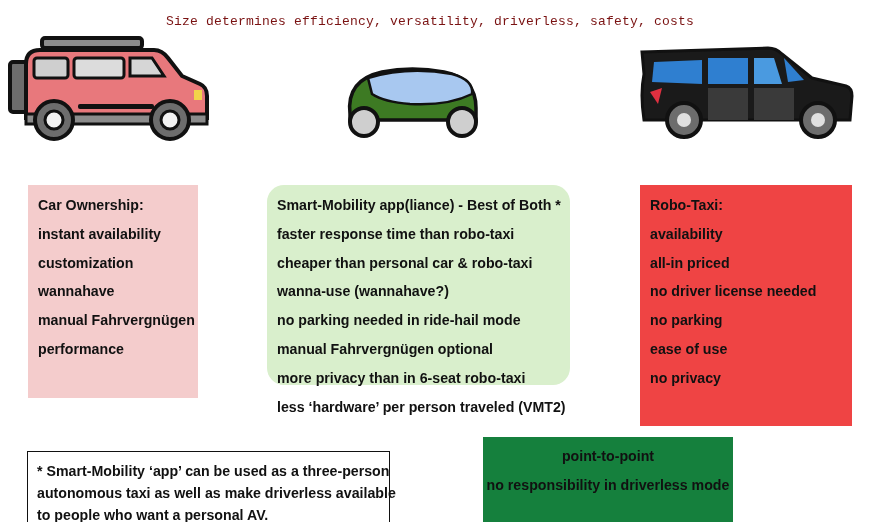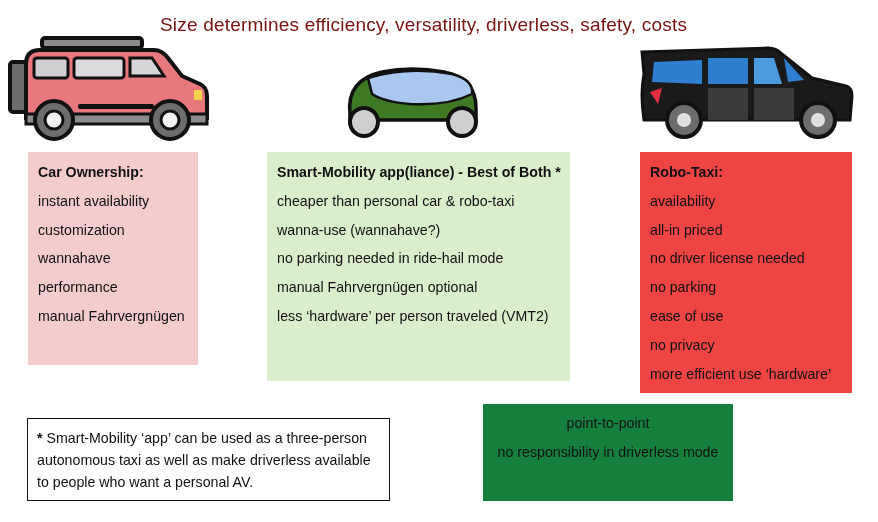--- a/index.html
+++ b/index.html
@@ -1,29 +1,29 @@
 <!DOCTYPE html>
 <html><head>
 <meta charset="utf-8">
 <style>
   html, body { margin:0; padding:0; }
   body { width:878px; height:522px; background:#ffffff; position:relative; overflow:hidden;
          font-family: "Liberation Sans", "DejaVu Sans", sans-serif; color:#111; }
-  .title { position:absolute; left:160px; top:14px; width:540px; text-align:left;
-           font-family:Liberation Sans, sans-serif; font-size:19px; color:#7a1212; letter-spacing:0.2px; }
+  .title { position:absolute; left:160px; top:14px; width:540px; text-align:center;
+           font-family:Liberation Mono, monospace; font-size:13px; color:#7a1212; letter-spacing:0.2px; }
   .vehicle { position:absolute; }
-  .box { position:absolute; box-sizing:border-box; font-size:14.2px; line-height:28.8px; }
+  .box { position:absolute; box-sizing:border-box; font-size:14.2px; line-height:28.8px;margin-top:33px; }
   .box .hd { font-weight:bold; }
   .pink { background:#f4cccc; left:28px; top:152px; width:170px; height:213px; padding:6px 0 0 10px; }
-  .green { background:#d9efcc; left:267px; top:152px; width:303px; height:229px; padding:6px 0 0 10px; }
+  .green { background:#d9efcc; left:267px; top:152px; width:303px; height:200px; padding:6px 0 0 10px;border-radius:17px; }
   .gray { background:#ef4444; left:640px; top:152px; width:212px; height:241px; padding:6px 0 0 10px; }
   .note { left:27px; top:418px; width:363px; height:83px; border:1.3px solid #111; background:#fff;
           padding:8px 0 0 9px; line-height:22px; font-size:14.2px; }
   .green2 { background:#15803d; left:483px; top:404px; width:250px; height:97px; text-align:center; padding-top:5px; }
-  .line { white-space:nowrap; }
+  .line { white-space:nowrap;font-weight:bold; }
 </style>
 </head>
 <body>
 
 <div class="title">Size determines efficiency, versatility, driverless, safety, costs</div>
 
 <svg class="vehicle" style="left:4px;top:34px" width="210" height="112" viewBox="0 0 210 112">
   <rect x="38" y="4" width="100" height="10" rx="3" fill="#8c8c8c" stroke="#111" stroke-width="4"></rect>
   <rect x="6" y="28" width="18" height="50" rx="3" fill="#6d6d6d" stroke="#111" stroke-width="4"></rect>
   <path d="M22 30 Q22 16 36 16 L150 16 Q158 16 164 24 L178 42 L196 50 Q203 53 203 62 L203 84 L22 84 Z" fill="#e8787c" stroke="#111" stroke-width="4"></path>
@@ -59,42 +59,43 @@
   <circle cx="48" cy="76" r="7" fill="#e0e0e0"></circle>
   <circle cx="182" cy="76" r="17" fill="#6d6d6d" stroke="#111" stroke-width="4"></circle>
   <circle cx="182" cy="76" r="7" fill="#e0e0e0"></circle>
 </svg>
 
 <div class="box pink">
   <div class="line hd">Car Ownership:</div>
   <div class="line">instant availability</div>
   <div class="line">customization</div>
   <div class="line">wannahave</div>
+  <div class="line">manual Fahrvergnügen</div>
   <div class="line">performance</div>
-  <div class="line">manual Fahrvergnügen</div>
 </div>
 
 <div class="box green">
   <div class="line hd">Smart-Mobility app(liance) - Best of Both *</div>
+  <div class="line">faster response time than robo-taxi</div>
   <div class="line">cheaper than personal car &amp; robo-taxi</div>
   <div class="line">wanna-use (wannahave?)</div>
   <div class="line">no parking needed in ride-hail mode</div>
   <div class="line">manual Fahrvergnügen optional</div>
+  <div class="line">more privacy than in 6-seat robo-taxi</div>
   <div class="line">less ‘hardware’ per person traveled (VMT2)</div>
 </div>
 
 <div class="box gray">
   <div class="line hd">Robo-Taxi:</div>
   <div class="line">availability</div>
   <div class="line">all-in priced</div>
   <div class="line">no driver license needed</div>
   <div class="line">no parking</div>
   <div class="line">ease of use</div>
   <div class="line">no privacy</div>
-  <div class="line">more efficient use ‘hardware’</div>
 </div>
 
 <div class="box note">
   <div class="line"><b>*</b> <span>Smart-Mobility ‘app’ can be used as a three-person</span></div>
   <div class="line">autonomous taxi as well as make driverless available</div>
   <div class="line">to people who want a personal AV.</div>
 </div>
 
 <div class="box green2">
   <div class="line">point-to-point</div>

